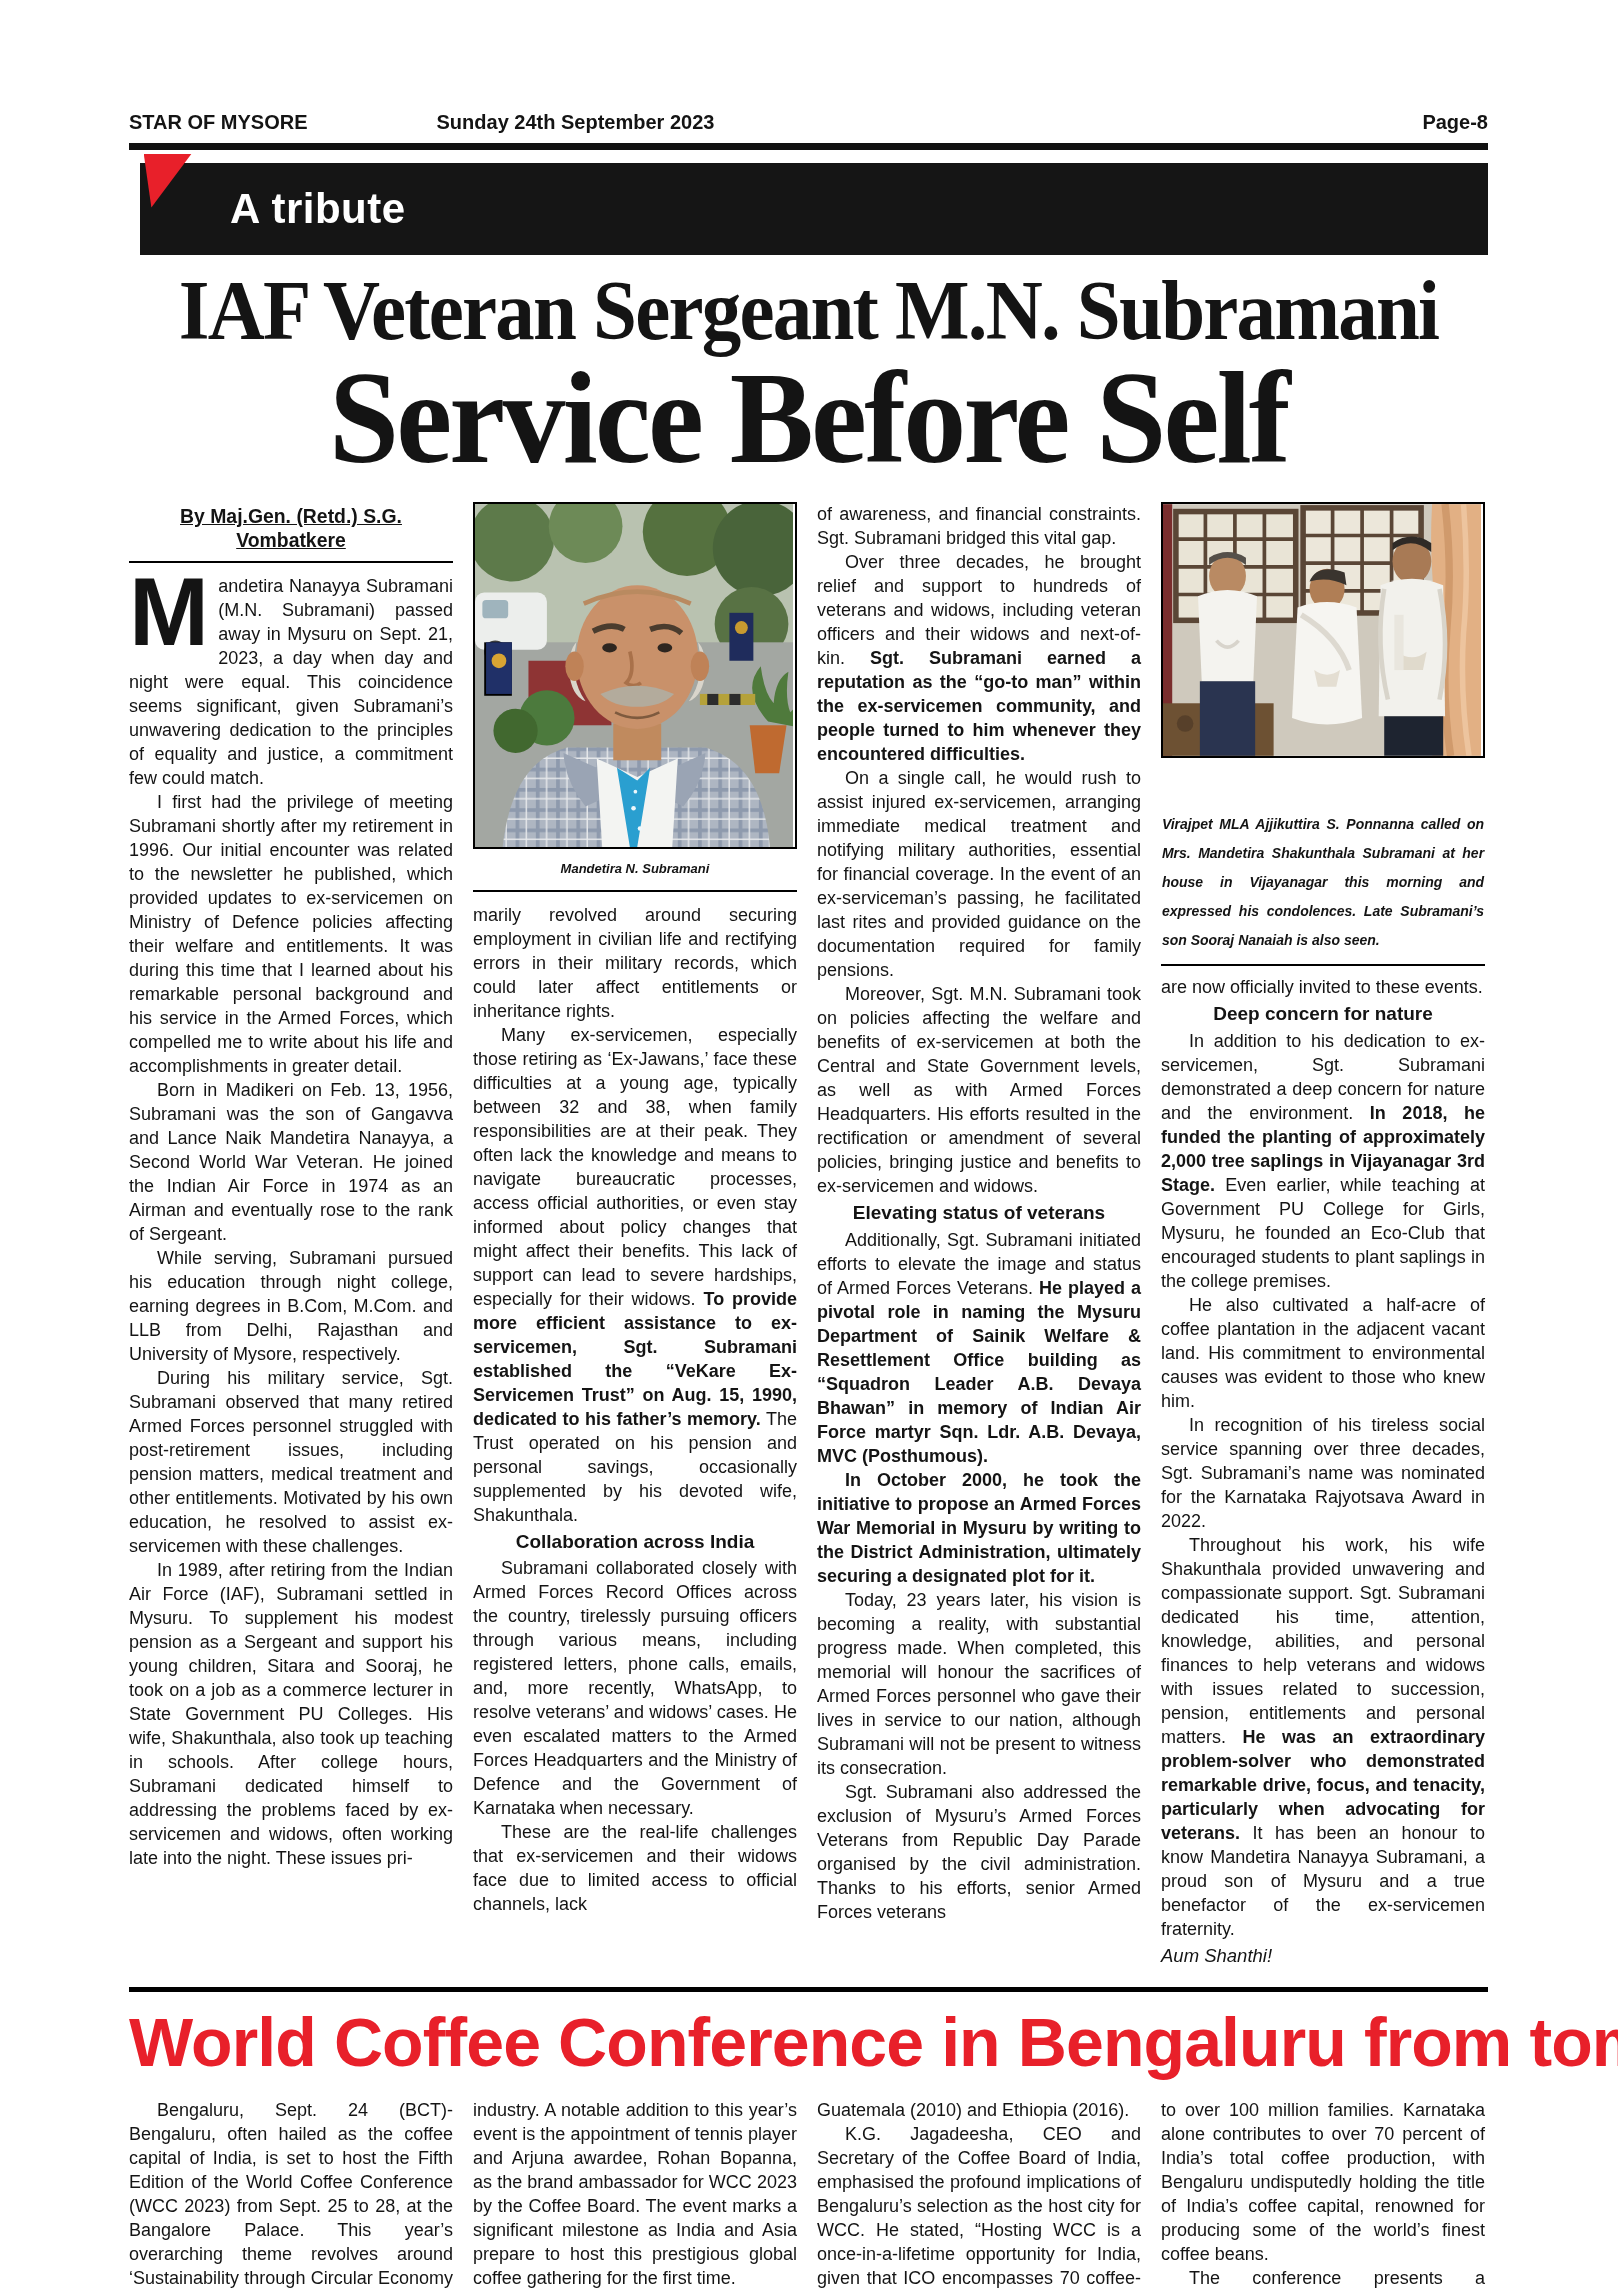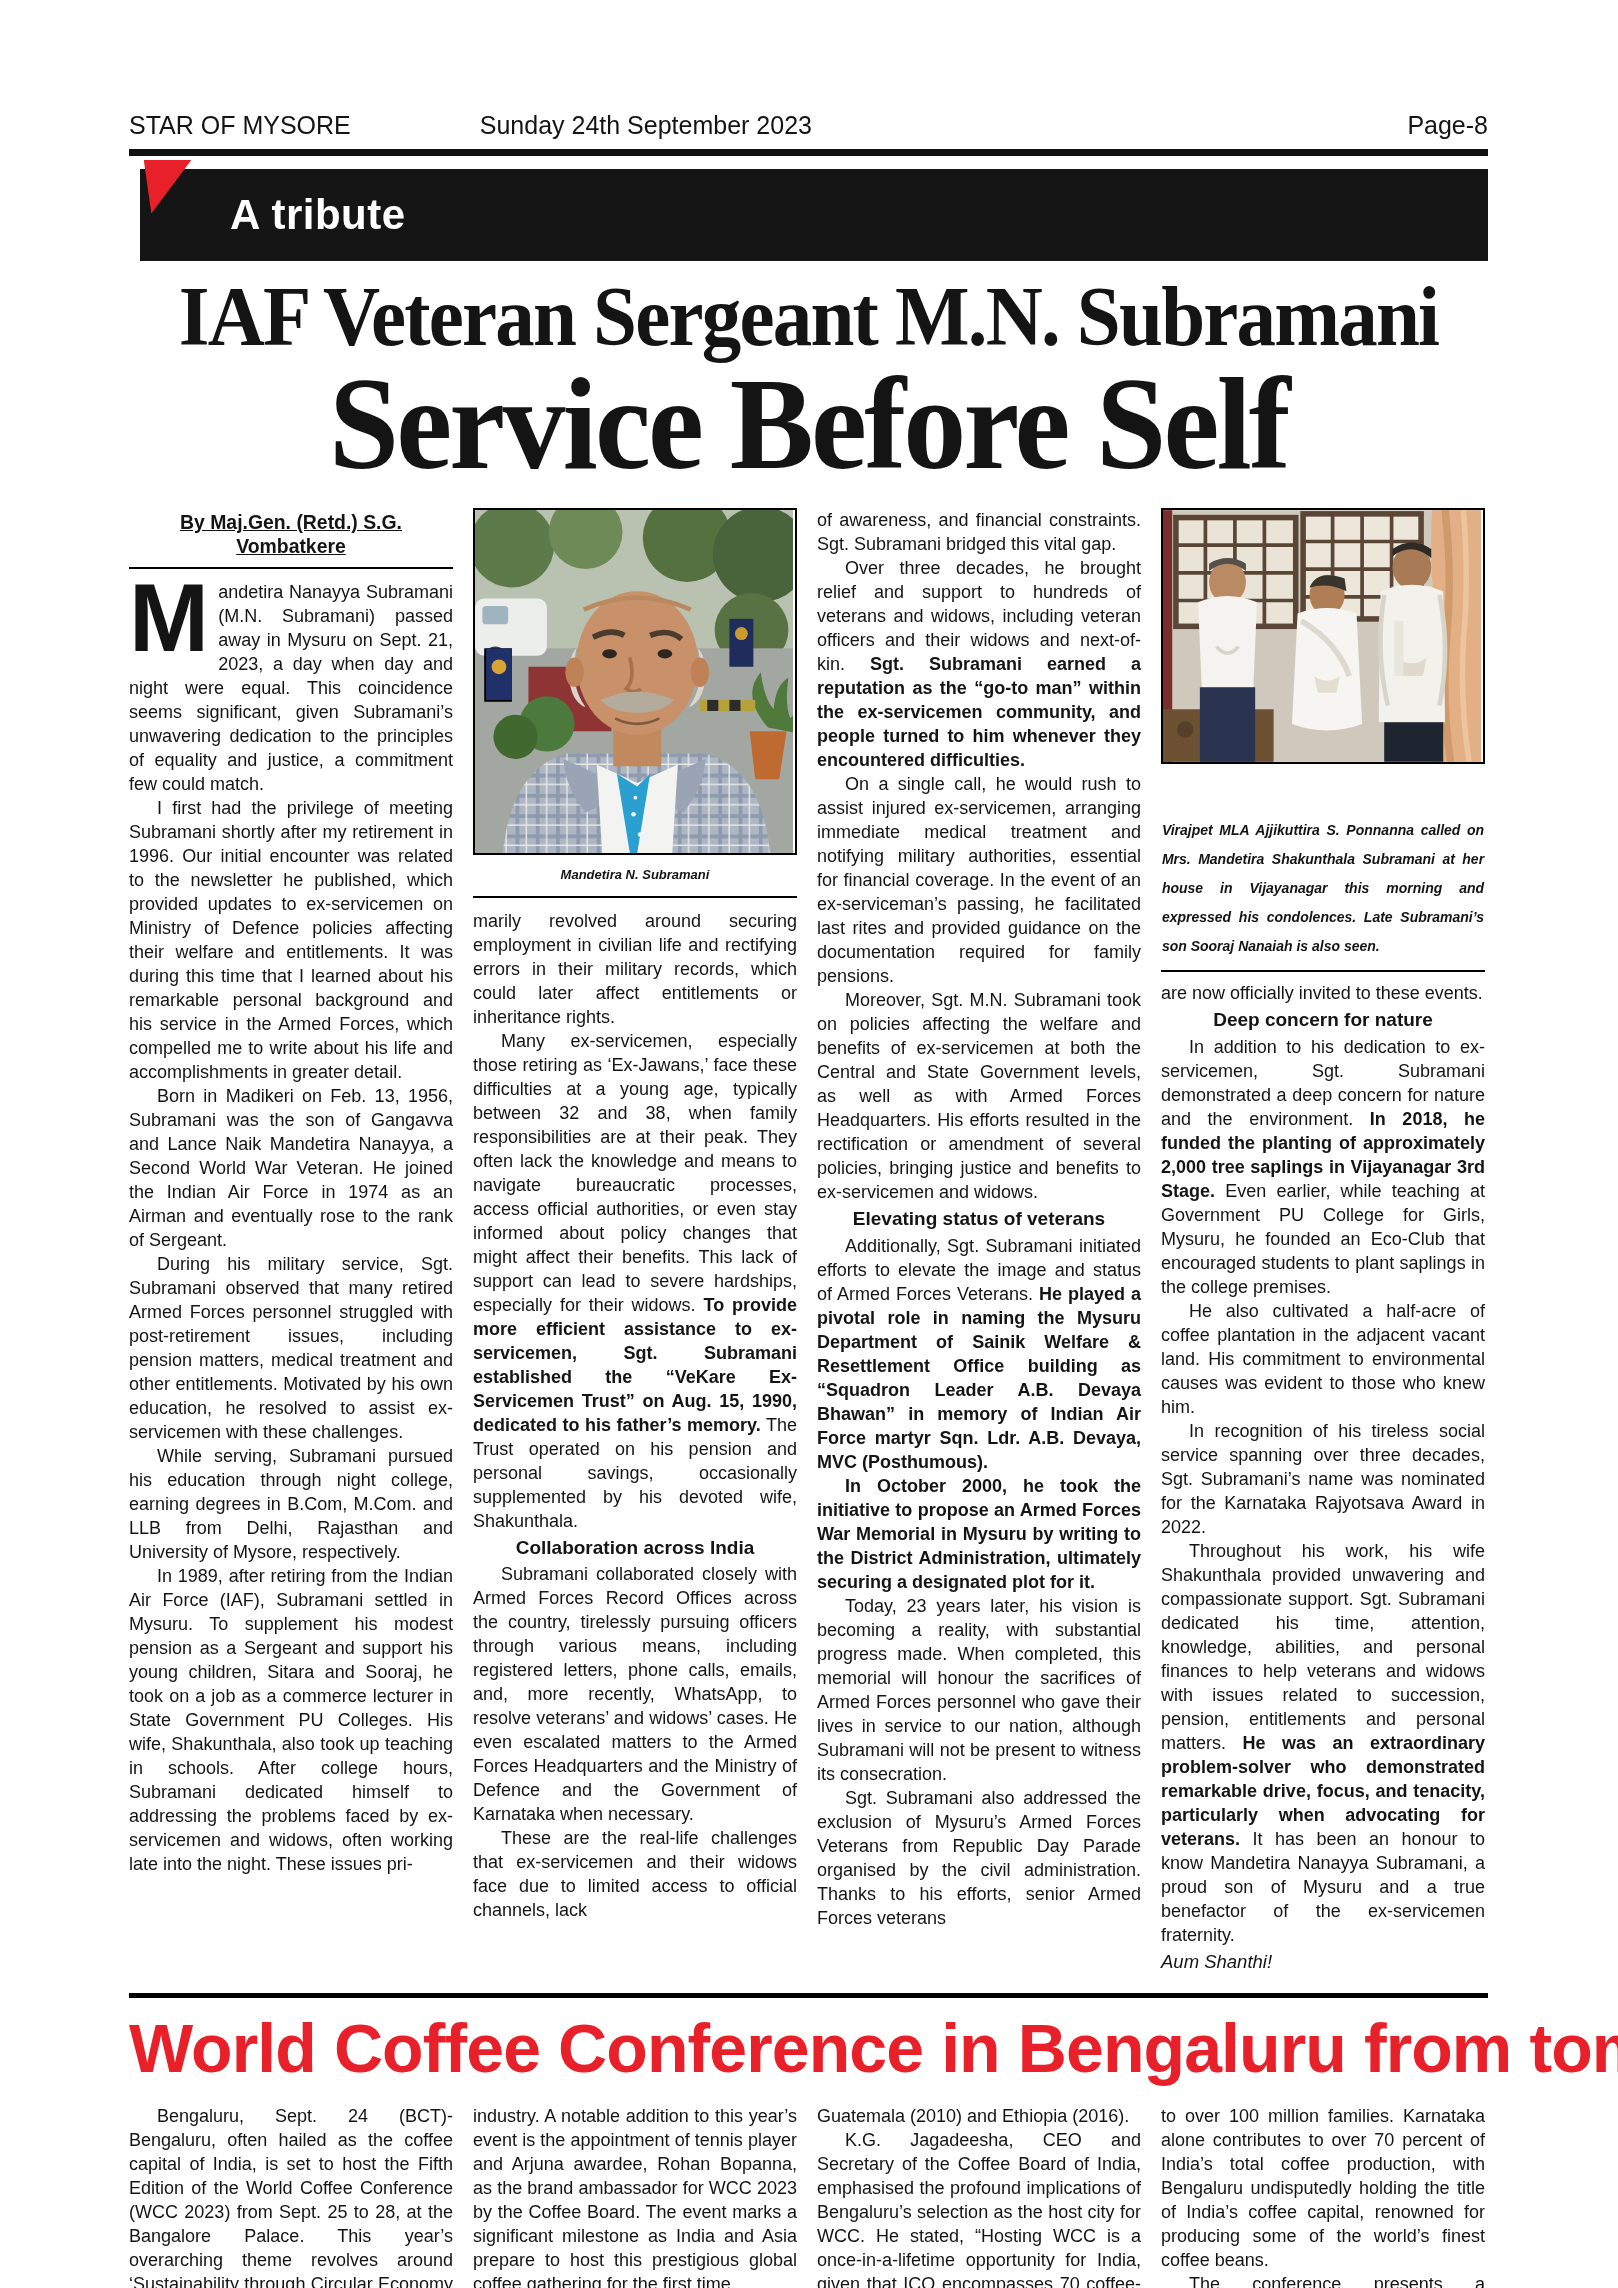--- a/index.html
+++ b/index.html
@@ -1,20 +1,20 @@
 <!DOCTYPE html>
 <html style="font-size:14.8px"><head>
 <meta charset="utf-8">
 <style>
   html,body{margin:0;padding:0;background:#ffffff;}
   body{width:1619px;height:2289px;position:relative;font-family:"Liberation Sans",sans-serif;color:#141414;}
   .content{position:absolute;left:129px;top:111px;width:1359px;}
 
   
-  .hdr{display:flex;align-items:baseline;font-weight:normal;font-size:25px;letter-spacing:0;}
+  .hdr{display:flex;align-items:baseline;font-weight:bold;font-size:20px;letter-spacing:0;}
   .hdr .date{margin-left:129px;}
   .hdr .pageno{margin-left:auto;}
   .toprule{height:6.5px;background:#111;margin-top:9.2px;}
 
   
   .banner{position:relative;margin-top:13px;margin-left:11px;height:92px;background:#151515;display:flex;align-items:center;}
   .banner .flag{position:absolute;left:3.7px;top:-9.2px;width:48px;height:54px;background:#e8202a;clip-path:polygon(0 0,100% 0,16% 100%);}
   .banner .label{color:#ffffff;font-weight:bold;font-size:42px;padding-left:90px;letter-spacing:0.5px;}
 
   
@@ -64,22 +64,22 @@
   <div class="mainhead">Service Before Self</div>
 
   <div class="cols">
 
     <div class="col">
       <div class="byline">By Maj.Gen. (Retd.) S.G. Vombatkere</div>
       <div>
           <p class="noind"><span class="dropcap">M</span><span>andetira Nanayya Subramani (M.N. Subramani) passed away in Mysuru on Sept. 21, 2023, a day when day and night were equal. This coincidence seems significant, given Subramani’s unwavering dedication to the principles of equality and justice, a commitment few could match.</span></p>
           <p><span>I first had the privilege of meeting Subramani shortly after my retirement in 1996. Our initial encounter was related to the newsletter he published, which provided updates to ex-servicemen on Ministry of Defence policies affecting their welfare and entitlements. It was during this time that I learned about his remarkable personal background and his service in the Armed Forces, which compelled me to write about his life and accomplishments in greater detail.</span></p>
           <p><span>Born in Madikeri on Feb. 13, 1956, Subramani was the son of Gangavva and Lance Naik Mandetira Nanayya, a Second World War Veteran. He joined the Indian Air Force in 1974 as an Airman and eventually rose to the rank of Sergeant.</span></p>
+          <p><span>While serving, Subramani pursued his education through night college, earning degrees in B.Com, M.Com. and LLB from Delhi, Rajasthan and University of Mysore, respectively.</span></p>
           <p><span>During his military service, Sgt. Subramani observed that many retired Armed Forces personnel struggled with post-retirement issues, including pension matters, medical treatment and other entitlements. Motivated by his own education, he resolved to assist ex-servicemen with these challenges.</span></p>
-          <p><span>While serving, Subramani pursued his education through night college, earning degrees in B.Com, M.Com. and LLB from Delhi, Rajasthan and University of Mysore, respectively.</span></p>
           <p><span>In 1989, after retiring from the Indian Air Force (IAF), Subramani settled in Mysuru. To supplement his modest pension as a Sergeant and support his young children, Sitara and Sooraj, he took on a job as a commerce lecturer in State Government PU Colleges. His wife, Shakunthala, also took up teaching in schools. After college hours, Subramani dedicated himself to addressing the problems faced by ex-servicemen and widows, often working late into the night. These issues pri-</span></p>
         </div>
     </div>
 
     <div class="col">
       <div class="photo-frame">
         <svg width="318" height="343" viewBox="0 0 345 372" xmlns="http://www.w3.org/2000/svg">
           <defs>
             <pattern id="plaid" width="22" height="22" patternUnits="userSpaceOnUse">
               <rect width="22" height="22" fill="#aeb6c2"></rect>

